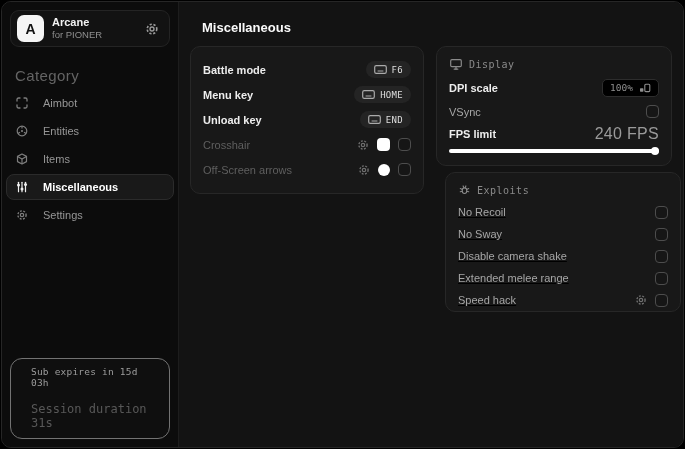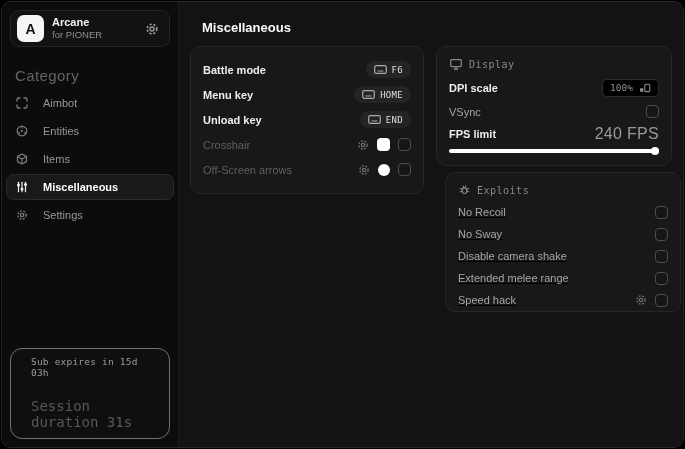--- a/index.html
+++ b/index.html
@@ -23,21 +23,21 @@
   .nav { display:flex; flex-direction:column; gap:2px; }
   .nav-item { height:26px; margin:0 4px; padding-left:9px; display:flex; align-items:center; gap:15px;
               color:#979797; font-size:11px; border:1px solid transparent; border-radius:8px; cursor:pointer;text-align:center; }
   .nav-item .ic { display:flex; color:#7d7d7d; }
   .nav-item.selected { background:#191919; border-color:#2b2b2b; color:#fff; font-weight:bold; }
   .nav-item.selected .ic { color:#f0f0f0; }
   .sub-box { position:absolute; left:8px; right:8px; bottom:8px; background:#0f0f0f;
              border:1px solid #737373; border-radius:12px; padding:7px 20px 8px;
              font-family:"DejaVu Sans Mono", monospace; }
   .sub-line1 { color:#9c9c9c; font-size:9.5px; letter-spacing:.2px; }
-  .sub-line2 { color:#585858; font-size:14px; margin-top:20px; }
+  .sub-line2 { color:#585858; font-size:12px; margin-top:14px; }
 
   
   .main { position:absolute; left:177px; top:0; right:0; bottom:0; background:#131313; }
   .page-title { position:absolute; left:23px; top:18px; color:#fafafa; font-size:13px; font-weight:bold; }
   .panel { position:absolute; background:#181818; border:1px solid #272727; border-radius:10px;
            padding:10px 12px; }
   .panel-general  { left:11px;  top:44px;  width:234px; height:148px; }
   .panel-display  { left:257px; top:44px;  width:236px; height:120px; }
   .panel-exploits { left:266px; top:170px; width:236px; height:140px; }
   .panel-hdr { display:flex; align-items:center; gap:7px; color:#8a8a8a; margin:2px 0 5px 1px;

